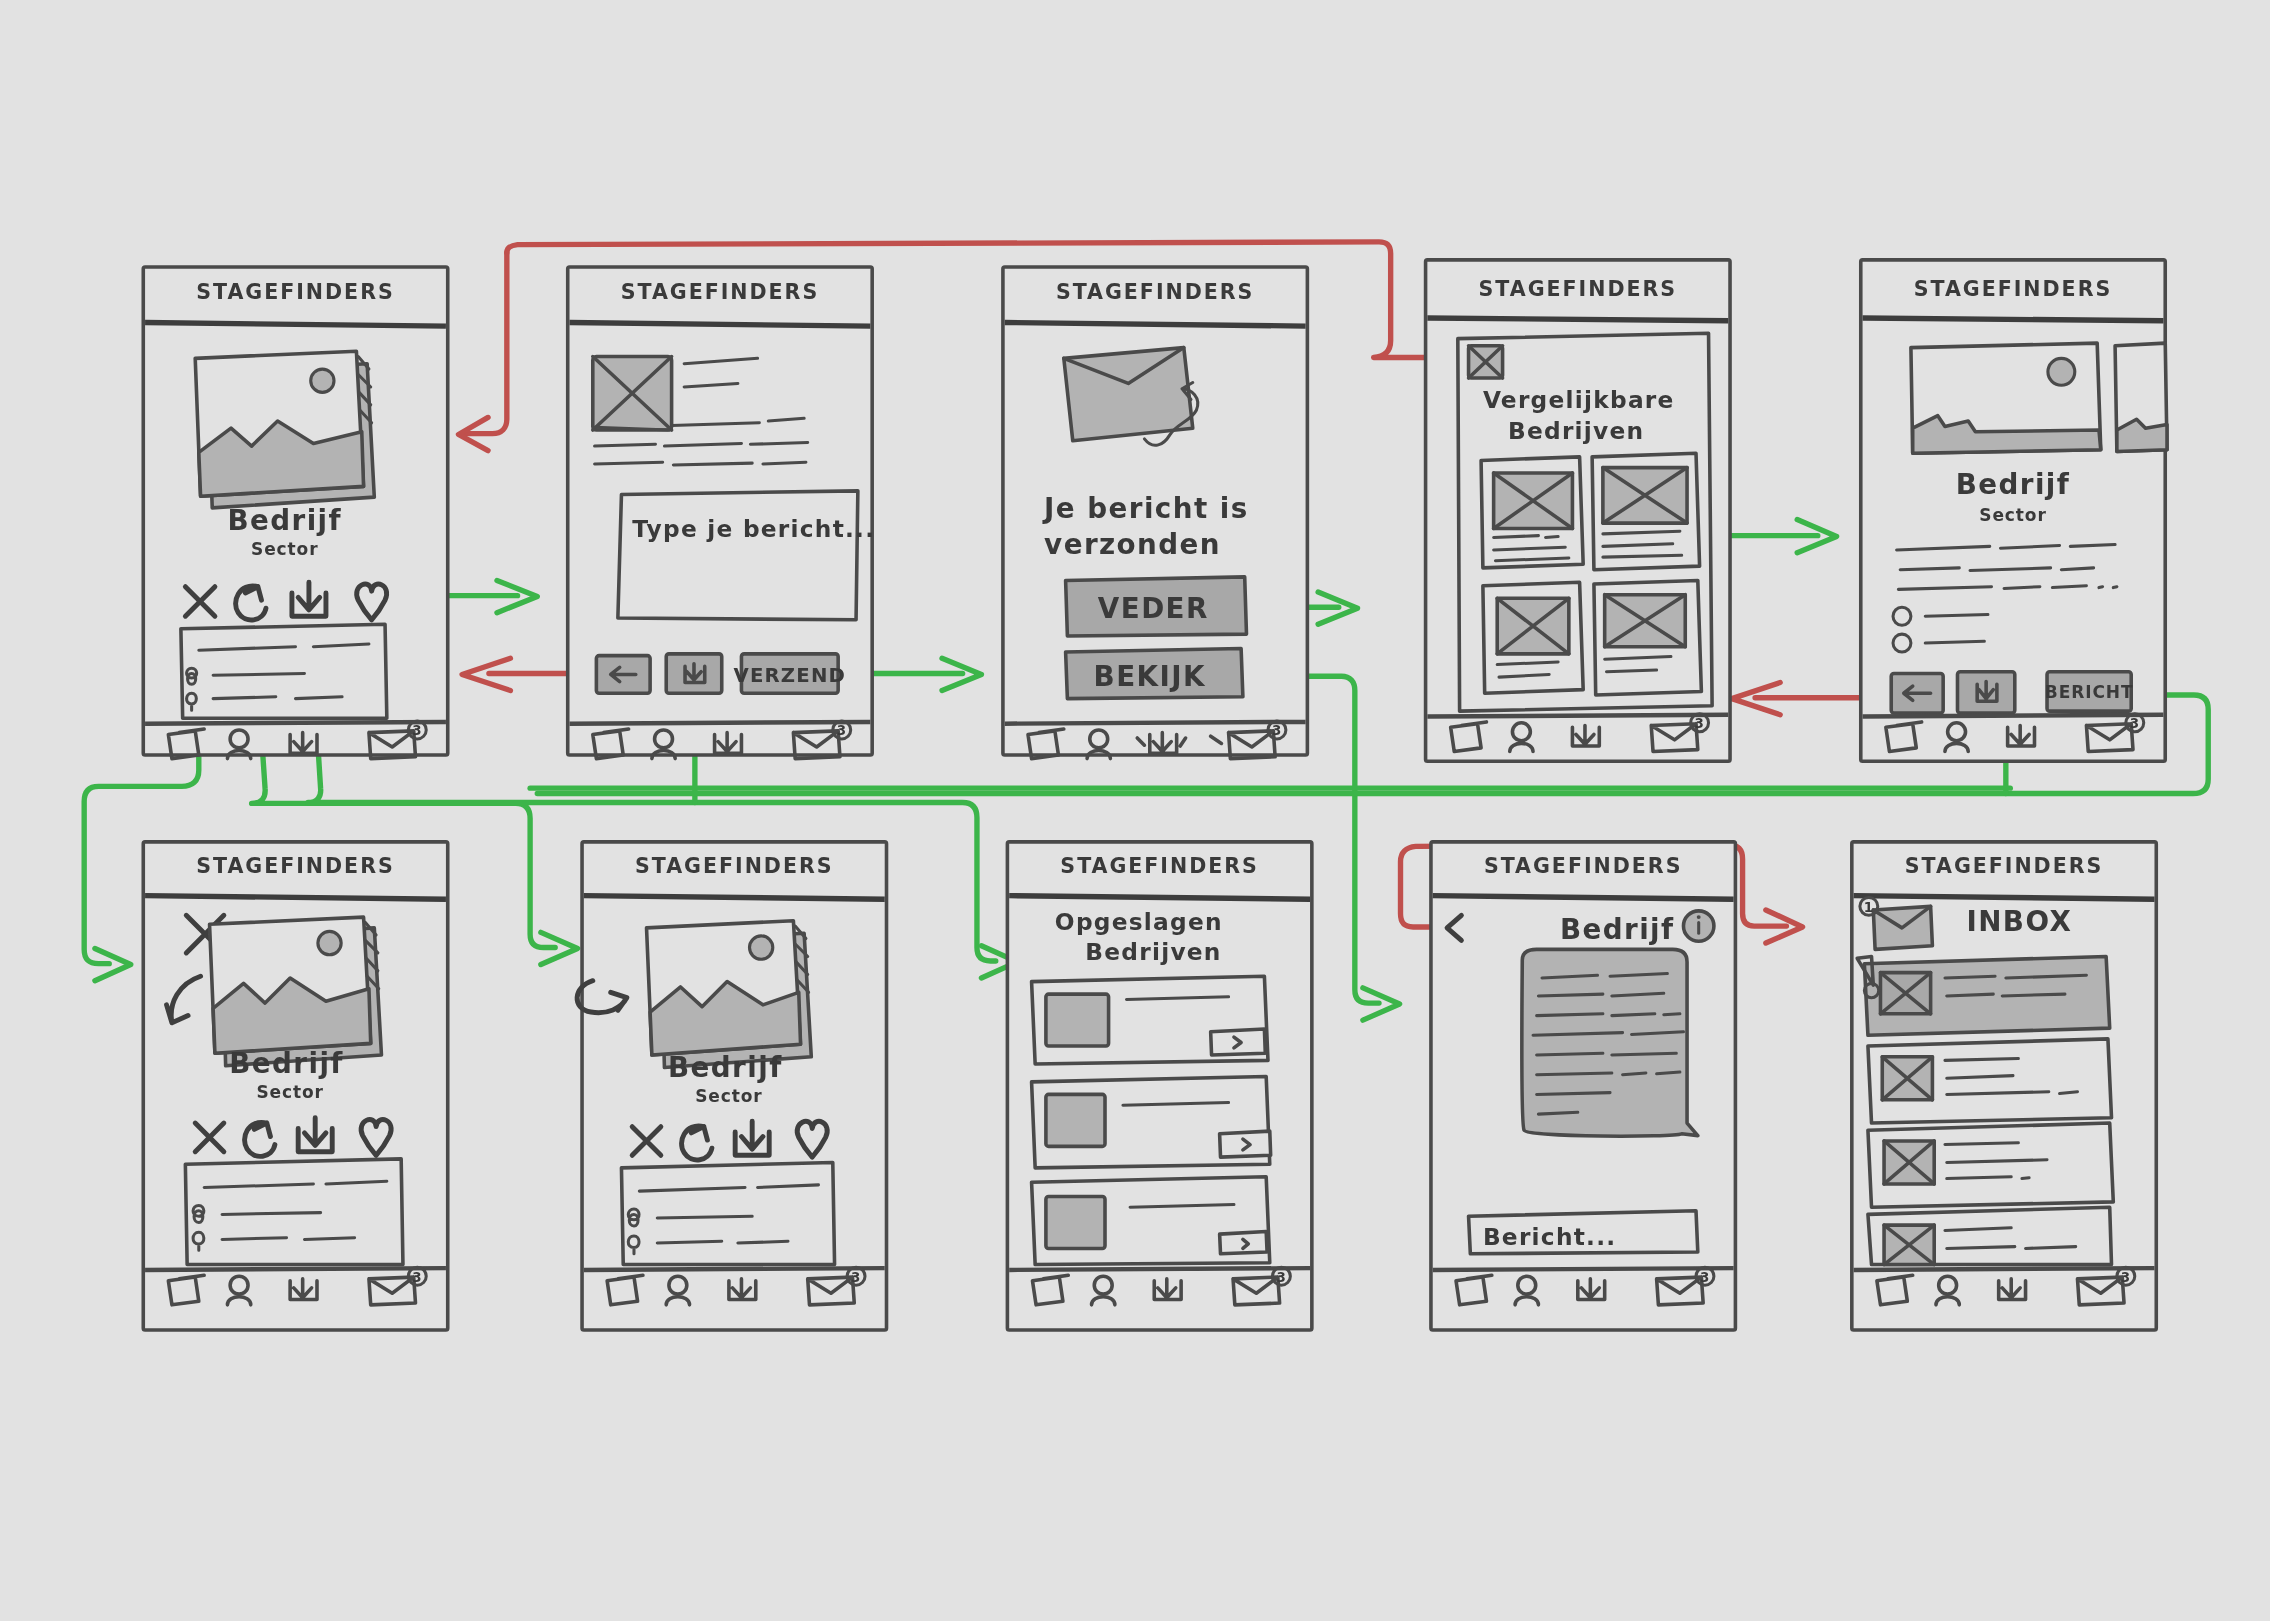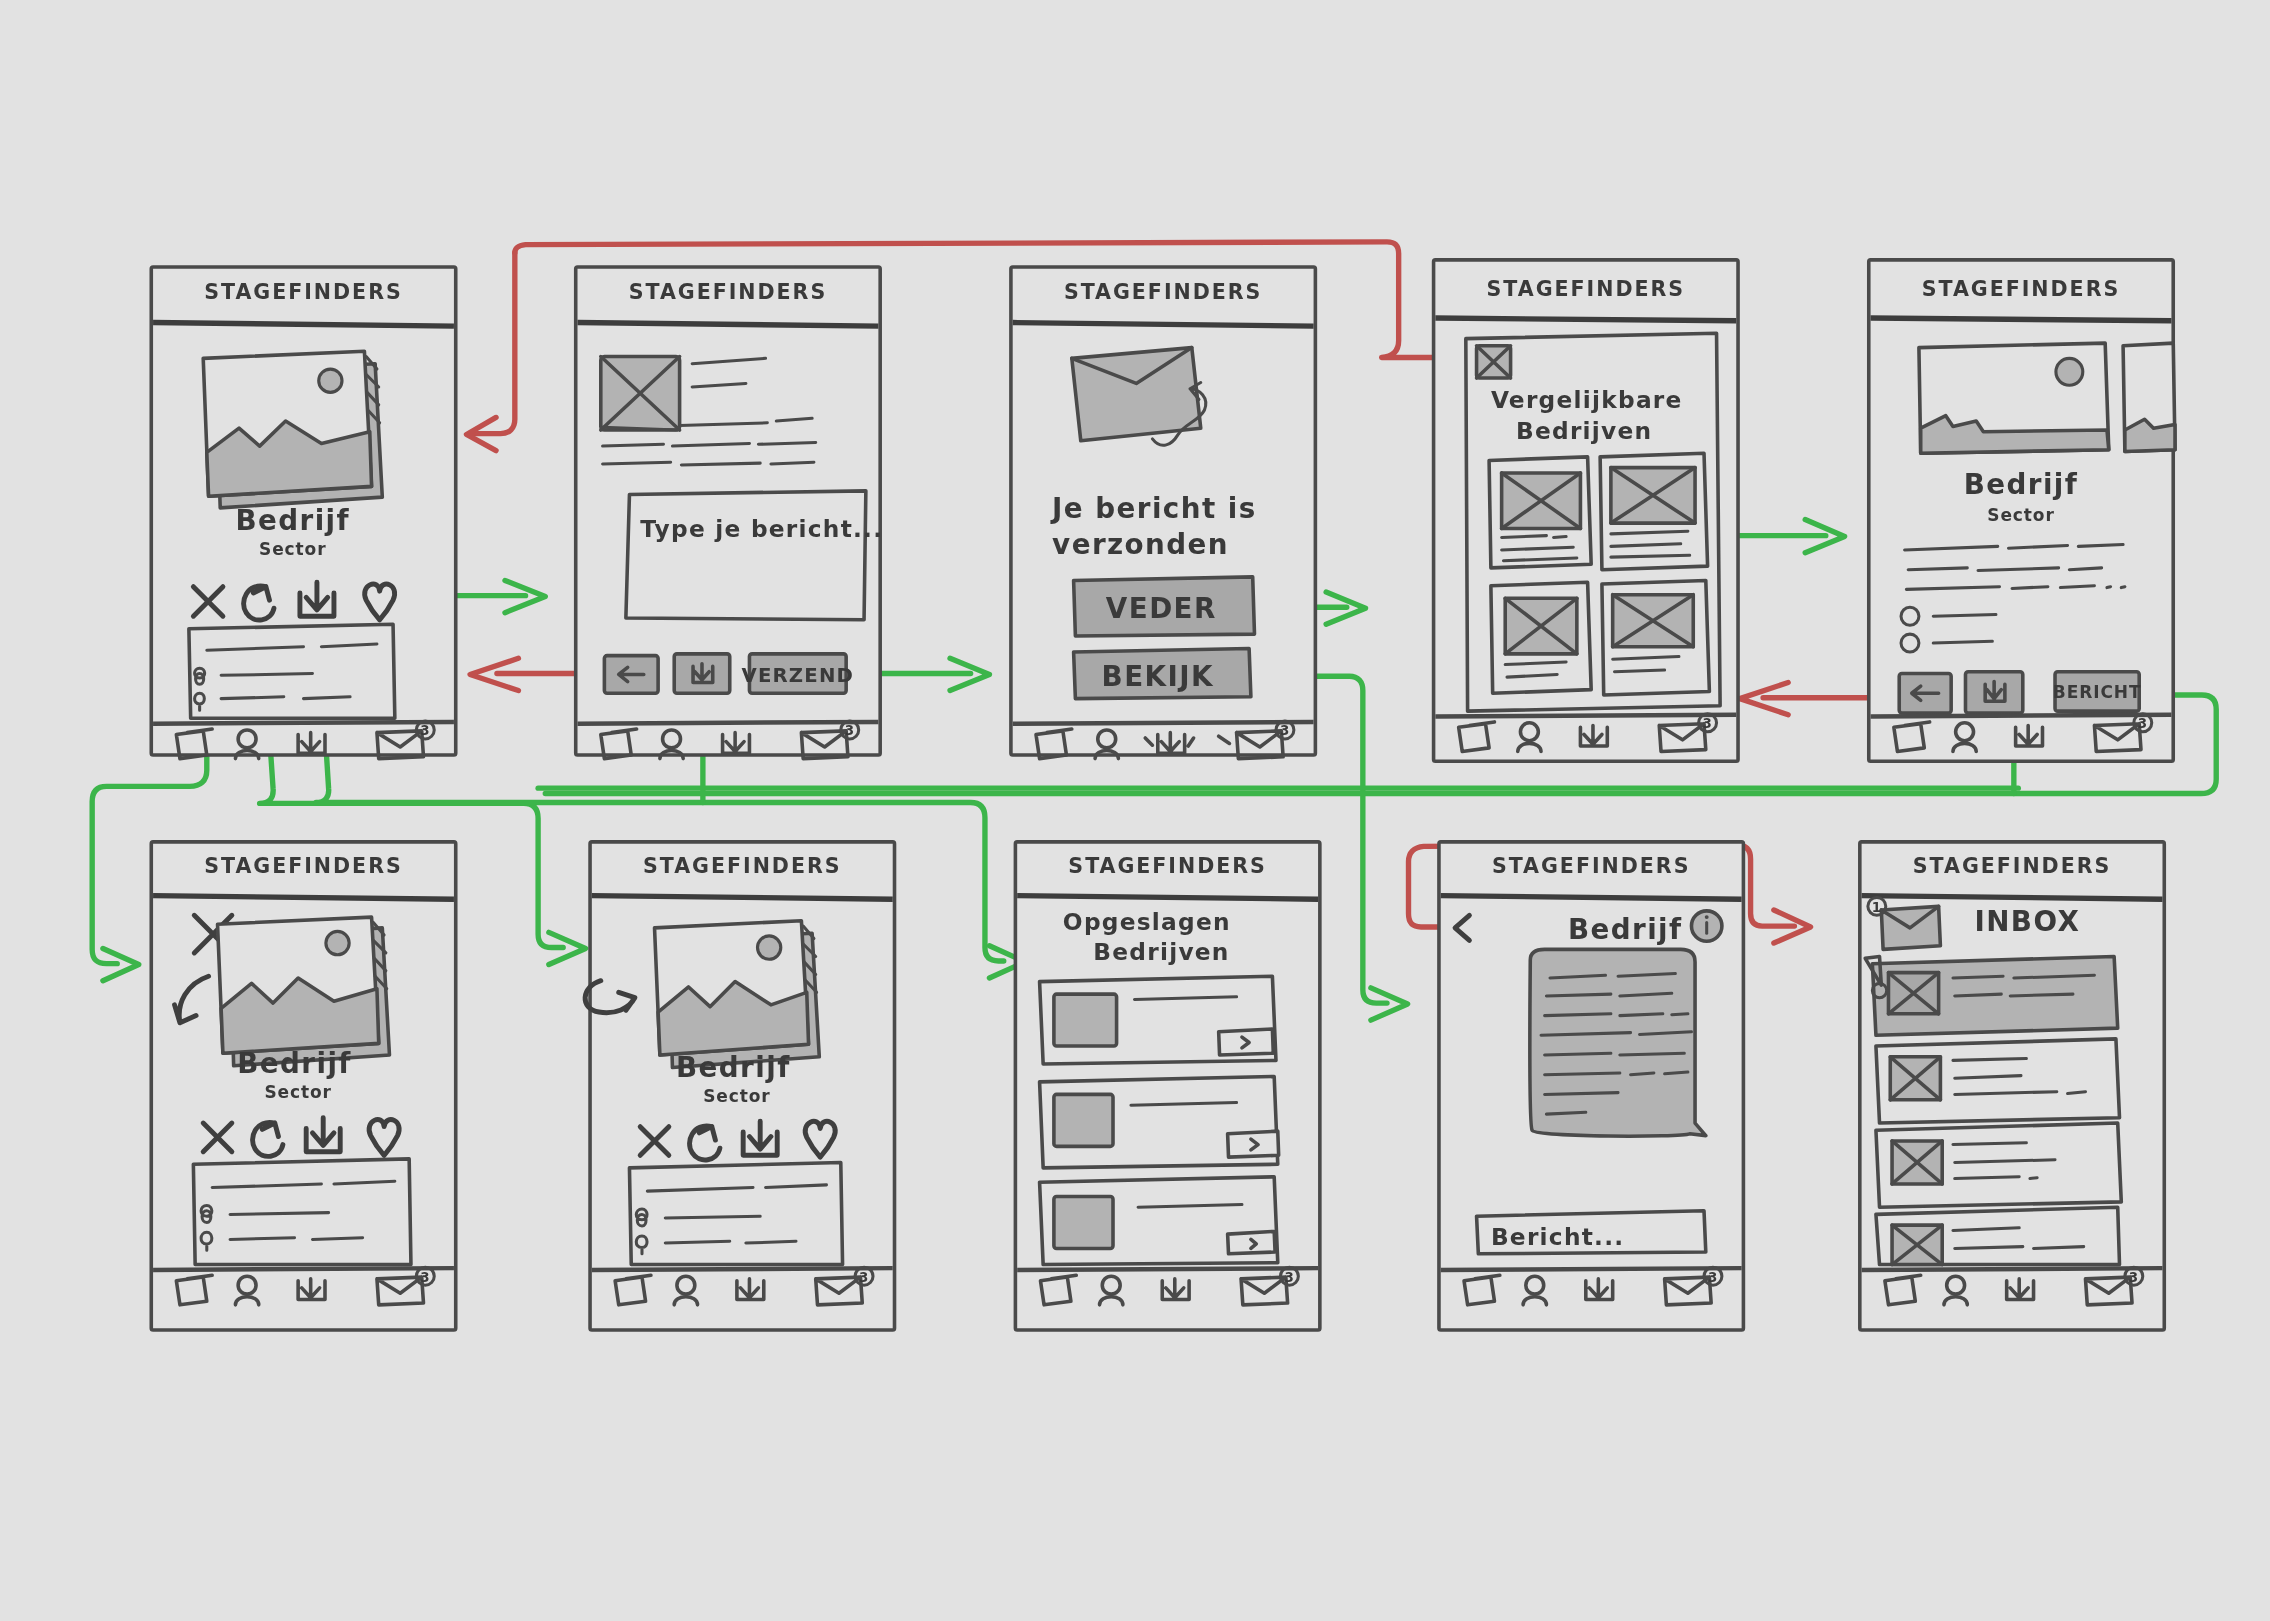--- a/index.html
+++ b/index.html
@@ -4,21 +4,21 @@
 <title>Stagefinders Wireflow</title>
 <style>
   html,body{margin:0;padding:0;}
   body{
     width:2270px;height:1622px;
     background:#e2e2e2;
     font-family:"DejaVu Sans", sans-serif;
     overflow:hidden;
     position:relative;
   }
-  #canvas{position:absolute;left:8px;top:0;width:2038px;height:1622px;}
+  #canvas{position:absolute;left:0;top:0;width:2038px;height:1622px;}
   svg.layer{position:absolute;left:0;top:0;width:2270px;height:1622px;overflow:visible;}
   #flow-layer{z-index:5;pointer-events:none;}
   #screens-layer{z-index:10;}
   .hdr-rule{stroke:#3d3d3d;stroke-width:6;}
   .nav-rule{stroke:#4a4a4a;stroke-width:5;}
   .ink{stroke:#4a4a4a;stroke-width:4;fill:none;stroke-linecap:round;stroke-linejoin:round;}
   .ink-thin{stroke:#4a4a4a;stroke-width:3.4;fill:none;stroke-linecap:round;stroke-linejoin:round;}
   .ink-thick{stroke:#3f3f3f;stroke-width:5.5;fill:none;stroke-linecap:round;stroke-linejoin:round;}
   .fillgrey{fill:#b3b3b3;stroke:#4a4a4a;stroke-width:4;stroke-linejoin:round;}
   .fillgrey-d{fill:#a8a8a8;stroke:#4a4a4a;stroke-width:4;stroke-linejoin:round;}

